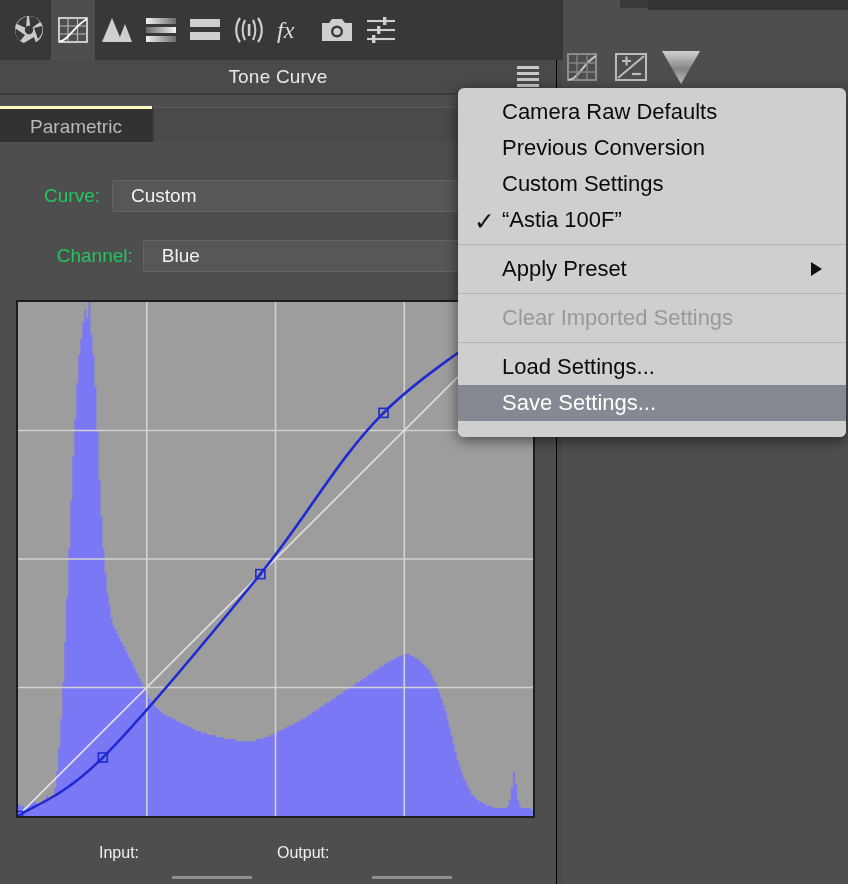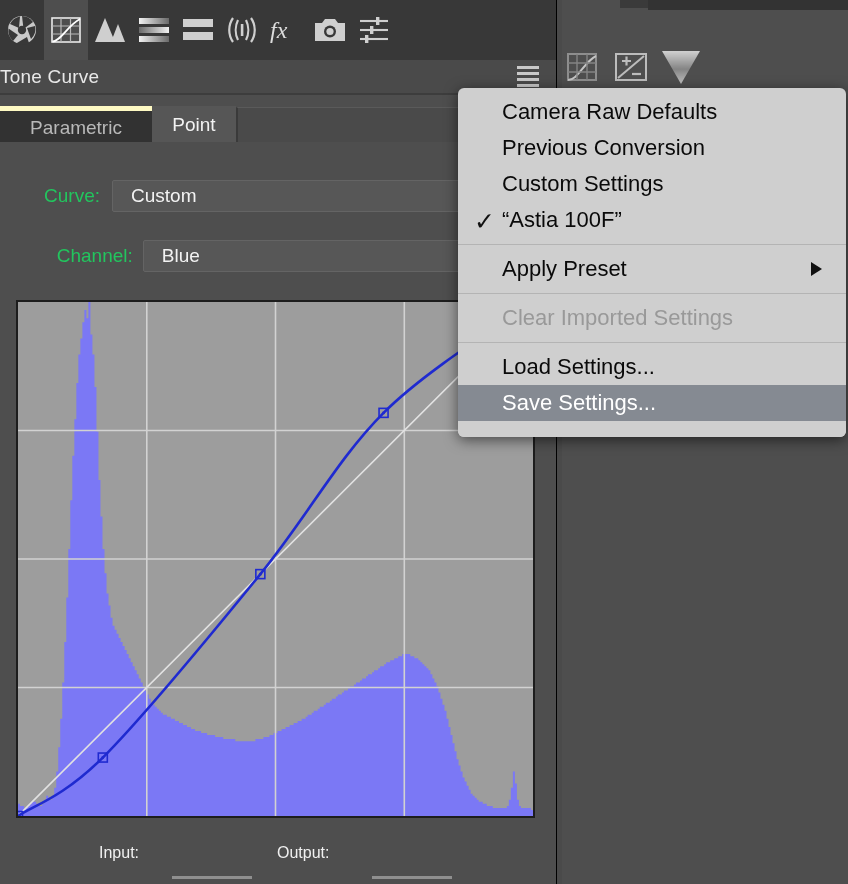--- a/index.html
+++ b/index.html
@@ -16,42 +16,42 @@
   #bg-right-topbar{position:absolute;left:648px;top:0;width:200px;height:10px;background:#333333;}
   #bg-gutter{position:absolute;left:556px;top:0;width:6px;height:884px;background:#4a4a4a;}
   #bg-gutter-line{position:absolute;left:554px;top:0;width:3px;height:884px;background:#000;}
   .ghost-icon{position:absolute;opacity:.85;}
 
   
   #panel{position:absolute;left:0;top:0;width:556px;height:884px;background:#4e4e4e;}
 
   
   #toolbar{position:absolute;left:0;top:0;width:556px;height:60px;background:#383838;
-           display:flex;align-items:center;}
+           display:flex;align-items:center;padding-left:7px;}
   .tb-btn{width:44px;height:60px;display:flex;align-items:center;justify-content:center;
           box-sizing:border-box;}
   .tb-btn.active{background:#4e4e4e;}
   .tb-btn svg{display:block;}
 
   
   #panel-header{position:absolute;left:0;top:60px;width:556px;height:33px;background:#4a4a4a;
-                display:flex;align-items:center;}
+                display:flex;align-items:center;justify-content:center;}
   #panel-title{color:#e8e8e8;font-size:19px;letter-spacing:.2px;}
   #hamburger{position:absolute;right:14px;top:62px;width:28px;height:28px;
              display:flex;flex-direction:column;justify-content:center;gap:3px;padding:0 3px;box-sizing:border-box;}
   #hamburger i{display:block;height:3px;background:#c9c9c9;border-radius:0;}
 
   
   #header-rule{position:absolute;left:0;top:93px;width:556px;height:2px;background:#3d3d3d;}
 
   
   #tabs{position:absolute;left:0;top:104px;width:556px;height:40px;display:flex;align-items:flex-end;}
   .tab{height:38px;display:flex;align-items:center;justify-content:center;
        box-sizing:border-box;font-size:19px;}
-  .tab.off{background:#323232;color:#b9b9b9;width:152px;border-top:5px solid #fef9c3;}
+  .tab.off{background:#323232;color:#b9b9b9;width:152px;border-top:3px solid #fef9c3;}
   .tab.on{background:#565656;color:#f2f2f2;width:84px;}
   .tab-rest{flex:1;height:36px;background:#4a4a4a;border-left:2px solid #3a3a3a;border-top:1px solid #5a5a5a;}
 
   #tabs-underline{position:absolute;left:0;top:142px;width:556px;height:3px;background:#4e4e4e;}
 
   
   .row{position:absolute;left:0;width:556px;height:34px;display:flex;align-items:center;}
   #row-curve{top:179px;}
   #row-channel{top:239px;}
   .row-label{color:#22c55e;font-size:19px;text-align:right;}
@@ -234,23 +234,20 @@
     <i></i>
     <i></i>
     <i></i>
   </div>
   <div id="header-rule"></div>
 
   <div id="tabs">
     <div class="tab off">
       <span>Parametric</span>
     </div>
-    <div class="tab on">
-      <span>Point</span>
-    </div>
     <div class="tab-rest"></div>
   </div>
   <div id="tabs-underline"></div>
 
   <div class="row" id="row-curve">
     <span class="row-label" id="lbl-curve">Curve:</span>
     <div class="combo" id="combo-curve">
       <span class="combo-text">Custom</span>
     </div>
   </div>

